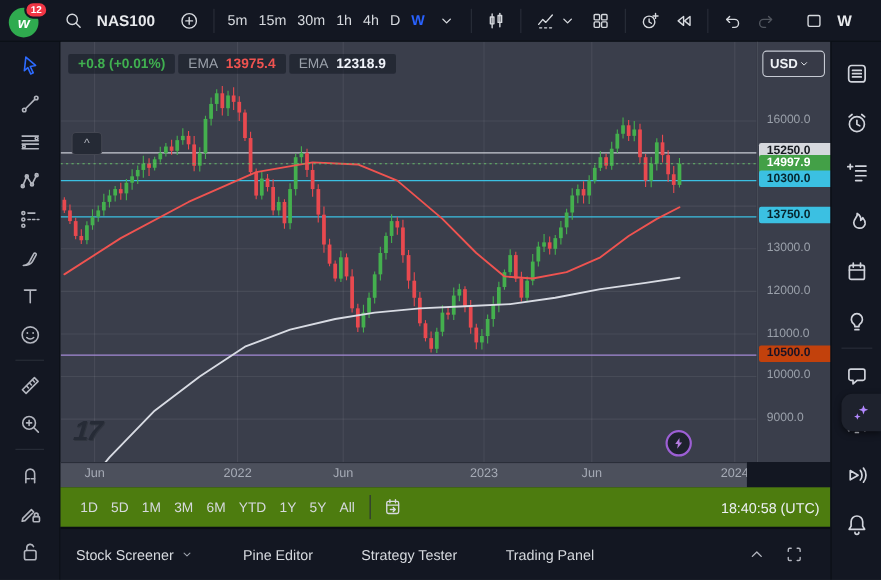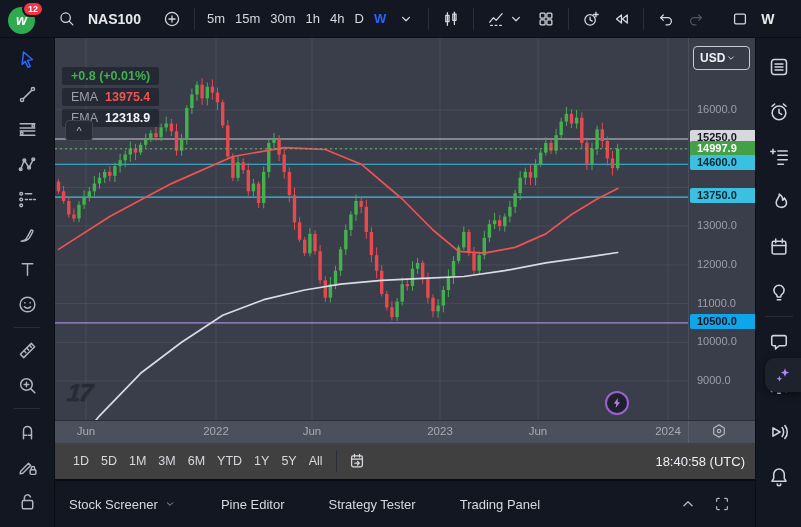--- a/index.html
+++ b/index.html
@@ -33,21 +33,21 @@
   .ltool.active { color:#2d6bff; }
   .hdiv { width:26px; height:1px; background:#2a2e39; margin:5px 0; flex:0 0 auto; }
 
   
   #chart-region { left:55px; top:38px; width:633px; height:382px; background:#3a3e4b; overflow:hidden; }
   #chart-svg { position:absolute; left:0; top:0; }
   #watermark-symbol { position:absolute; left:0; right:0; top:222px; text-align:center; font-size:46px; font-weight:700;
                       letter-spacing:3px; color:rgba(255,255,255,0.05); white-space:nowrap; pointer-events:none; }
   #tv-logo-watermark { position:absolute; left:12px; top:340px; font-size:25px; font-weight:900; font-style:italic;
                        color:#262b36; transform:skewX(-6deg); letter-spacing:-2px; text-shadow:1px 1px 0 #30353f; }
-  #legend { position:absolute; left:7px; top:11px; display:flex; flex-direction:column; align-items:flex-start; gap:3px;margin-top:18px; }
+  #legend { position:absolute; left:7px; top:11px; display:flex; flex-direction:row; align-items:flex-start; gap:3px; }
   .lrow { display:inline-flex; align-items:center; gap:7px; background:rgba(19,23,34,0.55); padding:2px 9px;
           border-radius:2px; font-size:12.5px; }
   .lchange { color:#40b050; font-weight:600; }
   .lema-label { color:#9aa0aa; }
   .lema-val-red { color:#ef5350; font-weight:600; }
   .lema-val-white { color:#f0f3fa; font-weight:600; }
   #legend-collapse { position:absolute; left:10px; top:82px; width:28px; height:21px; background:#252a35;
                      border:1px solid #434651; border-radius:4px; color:#b2b5be; font-size:11px; display:flex;
                      align-items:center; justify-content:center; cursor:pointer; }
   #replay-badge { position:absolute; left:550px; top:353px; width:24px; height:24px; border-radius:50%;
@@ -59,27 +59,27 @@
                 overflow:visible; font-size:11px; }
   #currency-dropdown { position:absolute; left:4px; top:8px; width:57px; height:24px; border:1px solid #c6cad3;
                        border-radius:4px; color:#eef1f5; font-size:12px; font-weight:600; display:flex;
                        align-items:center; justify-content:flex-start; padding:0 6px; cursor:pointer; background:rgba(0,0,0,0.05); }
   .axis-tick { position:absolute; left:8px; color:#9aa0aa; white-space:nowrap; }
   .axis-pill { position:absolute; left:1px; width:68px; border-radius:2px; padding:1px 0 1px 7px; font-weight:600;
                white-space:nowrap; line-height:13px; }
   .axis-pill .sub { font-weight:600; }
 
   
-  #time-axis { left:55px; top:420px; width:700px; height:23px; background:#4c505c; border-top:1px solid #2a2e39; overflow:hidden; }
+  #time-axis { left:55px; top:420px; width:624px; height:23px; background:#4c505c; border-top:1px solid #2a2e39; overflow:hidden; }
   .time-label { position:absolute; top:4px; transform:translateX(-50%); font-size:11.5px; color:#a6abb6; }
   #time-axis-divider { position:absolute; left:633px; top:0; width:1px; height:23px; background:#5c606b; }
   #time-axis-gear { position:absolute; left:655px; top:1px; color:#aeb3bd; cursor:pointer; }
 
   
-  #range-row { left:55px; top:443px; width:700px; height:36px; background:#404040; display:flex; align-items:center;
+  #range-row { left:55px; top:443px; width:700px; height:36px; background:#4d7c0f; display:flex; align-items:center;
                padding-left:12px; }
   .range-btn { font-size:12.5px; color:#d6d9de; padding:3px 6px; border-radius:4px; cursor:pointer; flex:0 0 auto; }
   #goto-date { color:#d6d9de; cursor:pointer; margin-left:4px; }
   #clock { margin-left:auto; padding-right:10px; font-size:13px; color:#eceff4; }
 
   
   #bottom-panel { left:55px; top:479px; width:700px; height:48px; background:#131722; border-top:2px solid #0a0d14;
                   display:flex; align-items:center; padding-left:14px; gap:44px; }
   .panel-tab { font-size:13px; color:#d6d9de; display:flex; align-items:center; gap:5px; cursor:pointer; flex:0 0 auto; }
   #panel-right-icons { margin-left:auto; display:flex; gap:16px; padding-right:24px; color:#b2b5be; }
@@ -599,26 +599,26 @@
       <div class="axis-tick" style="top: 297px;">10000.0</div>
       <div class="axis-tick" style="top: 336px;">9000.0</div>
       <div class="axis-pill" style="background: rgb(214, 216, 222); color: rgb(21, 25, 31); top: 92px;">
         <div>15250.0</div>
       </div>
       <div class="axis-pill" style="background: rgb(67, 160, 71); color: rgb(255, 255, 255); top: 103px;">
         <div>14997.9</div>
         <div class="sub">02:14:01</div>
       </div>
       <div class="axis-pill" style="background: rgb(59, 192, 226); color: rgb(6, 38, 46); top: 117px;">
-        <div>14600.0</div>
+        <div>10300.0</div>
       </div>
       <div class="axis-pill" style="background: rgb(59, 192, 226); color: rgb(6, 38, 46); top: 150px;">
         <div>13750.0</div>
       </div>
-      <div class="axis-pill" style="background: #0ea5e9; color: rgb(27, 19, 37); top: 276px;">
+      <div class="axis-pill" style="background: #c2410c; color: rgb(27, 19, 37); top: 276px;">
         <div>10500.0</div>
       </div>
     </div>
 </div>
 
 <div id="time-axis" class="abs">
   <div id="time-labels">
       <div class="time-label" style="left: 31px;">Jun</div>
       <div class="time-label" style="left: 161px;">2022</div>
       <div class="time-label" style="left: 257px;">Jun</div>

